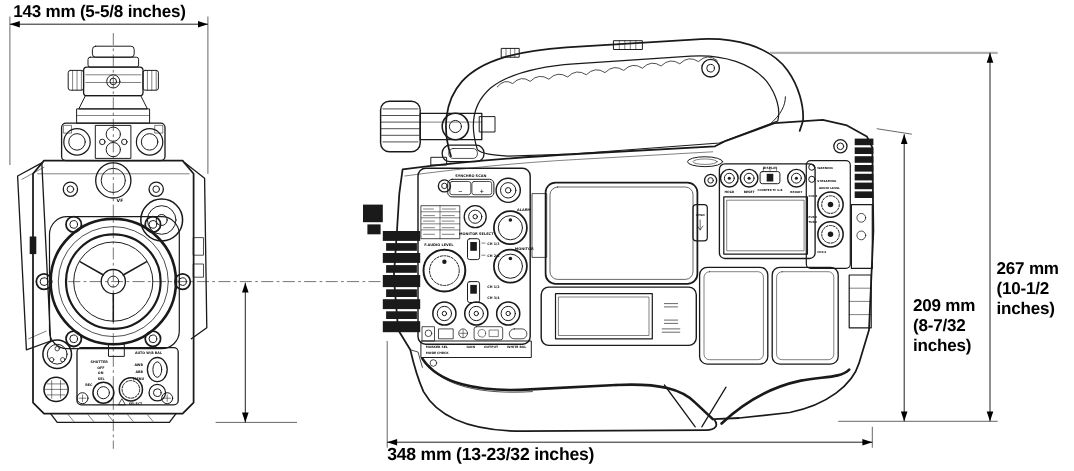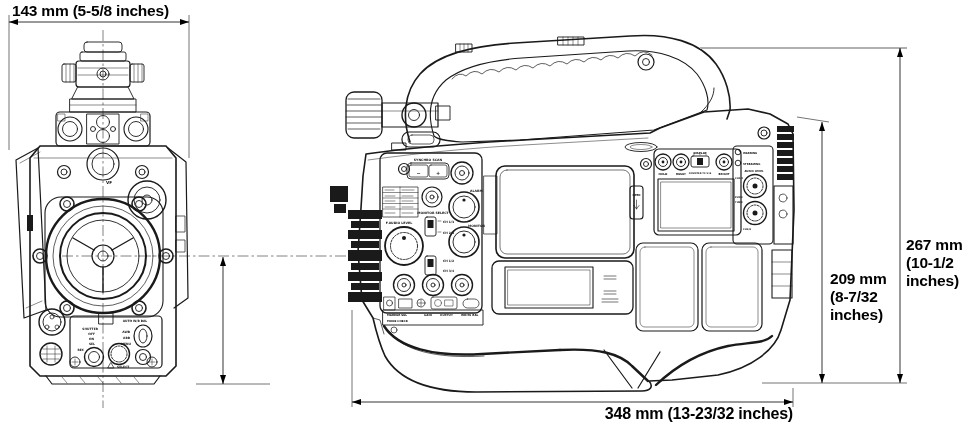--- a/index.html
+++ b/index.html
@@ -18,21 +18,21 @@
   svg .dim{fill:none;stroke:#000;stroke-width:.8;}
   svg .ext{fill:none;stroke:#000;stroke-width:.55;}
   svg .extg{fill:none;stroke:#b0b0b0;stroke-width:2;}
   svg .ar{fill:#000;stroke:none;}
   svg text{stroke:none;fill:#111;font-family:"DejaVu Sans",sans-serif;font-weight:bold;}
   .s24{font-size:2.4px}.s26{font-size:2.6px}.s28{font-size:2.8px}.s30{font-size:3px}
   .s32{font-size:3.2px}.s42{font-size:4.2px}.s50{font-size:5px}
   .mid{text-anchor:middle}.end{text-anchor:end}
   .dimlabel{position:absolute;color:#000;font-weight:700;font-size:15.5px;line-height:1.17;
             letter-spacing:-.2px;white-space:normal;}
-  .dim348{text-align:right;font-size:16px;}
+  .dim348{text-align:left;font-size:16px;}
 </style>
 </head>
 <body>
 
 <div class="canvas">
 
 <svg width="976" height="428" viewBox="0 0 976 428">
 
   <g>
     <path class="cl" d="M103,30 V408"></path>

